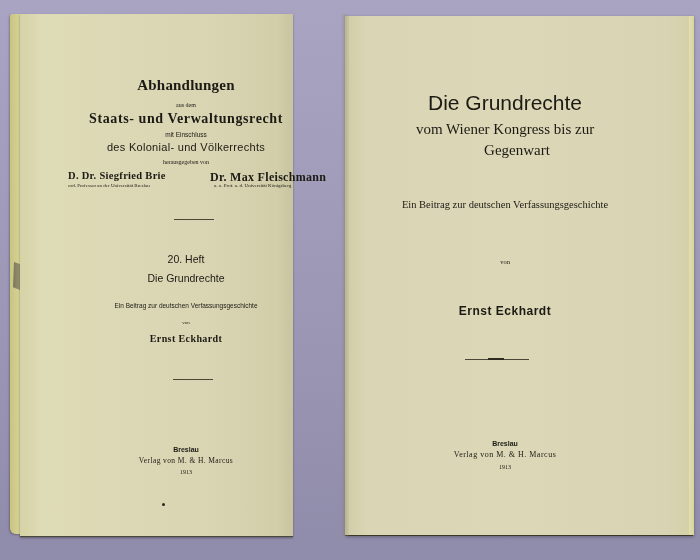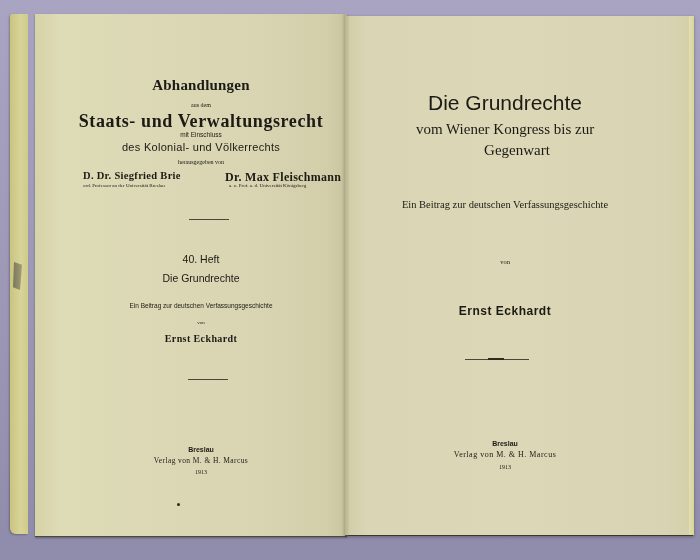--- a/index.html
+++ b/index.html
@@ -41,26 +41,25 @@
       clip-path: polygon(20% 0, 100% 10%, 80% 100%, 10% 90%);
       opacity: 0.75;
     }
     .page {
       position: absolute;
       background: #dcd8b2;
     }
     .page-left {
       left: 20px;
       top: 14px;
-      width: 312px;
+      width: 273px;
       height: 522px;
       background: linear-gradient(90deg, #d6d3a6 0%, #dedbb7 8%, #d9d5b3 70%, #d2ceaa 94%, #c8c49f 100%);
       border-bottom: 1px solid #4a4838;
       box-shadow: 0 1px 2px rgba(0,0,0,0.35);
-      margin-left: 15px;
     }
     .page-right {
       left: 345px;
       top: 16px;
       width: 348px;
       height: 519px;
       background: linear-gradient(90deg, #cfcba7 0%, #dad6b5 6%, #dcd8b7 50%, #d8d4b3 92%, #d4d0a8 100%);
       border-bottom: 1px solid #3a3828;
       box-shadow: 1px 1px 3px rgba(0,0,0,0.3);
     }
@@ -126,35 +125,35 @@
 <body>
 
 <div class="backdrop"></div>
 
 <div class="left-stack"></div>
 <div class="left-notch"></div>
 
 <div class="page page-left">
   <div class="center serif-bold" style="left:166px; top:64px; font-size:15px; letter-spacing:0.2px;">Abhandlungen</div>
   <div class="center" style="left:166px; top:88px; font-size:6px;">aus dem</div>
-  <div class="center serif-bold" style="left:166px; top:98px; font-size:18px; letter-spacing:0.6px;">Staats- und Verwaltungsrecht</div>
+  <div class="center serif-bold" style="left:166px; top:98px; font-size:14px; letter-spacing:0.6px;">Staats- und Verwaltungsrecht</div>
   <div class="center sans" style="left:166px; top:118px; font-size:6.5px;">mit Einschluss</div>
   <div class="center sans" style="left:166px; top:128px; font-size:11px; letter-spacing:0.3px;">des Kolonial- und Völkerrechts</div>
   <div class="center" style="left:166px; top:145px; font-size:6px;">herausgegeben von</div>
 
   <div class="editor serif-bold" style="left:48px; top:157px; font-size:10.5px; letter-spacing:0.3px;">D. Dr. Siegfried Brie</div>
   <div class="editor" style="left:48px; top:169px; font-size:5px;">ord. Professor an der Universität Breslau</div>
   <div class="editor serif-bold" style="left:190px; top:157px; font-size:12px; letter-spacing:0.3px;">Dr. Max Fleischmann</div>
   <div class="editor" style="left:194px; top:169px; font-size:5px;">a. o. Prof. a. d. Universität Königsberg</div>
 
   <div class="rule" style="left:154px; top:205px; width:40px;"></div>
 
   <div class="center faint" style="left:166px; top:220px;">&nbsp;</div>
 
-  <div class="center sans" style="left:166px; top:240px; font-size:10.5px;">40. Heft</div>
+  <div class="center sans" style="left:166px; top:240px; font-size:10.5px;">20. Heft</div>
   <div class="center sans" style="left:166px; top:259px; font-size:10.5px;">Die Grundrechte</div>
   <div class="center sans" style="left:166px; top:289px; font-size:6.5px;">Ein Beitrag zur deutschen Verfassungsgeschichte</div>
   <div class="center" style="left:166px; top:306px; font-size:5px;">von</div>
   <div class="center serif-bold" style="left:166px; top:320px; font-size:10px; letter-spacing:0.4px;">Ernst Eckhardt</div>
 
   <div class="rule" style="left:153px; top:365px; width:40px;"></div>
 
   <div class="center sans-bold" style="left:166px; top:432px; font-size:7px;">Breslau</div>
   <div class="center" style="left:166px; top:443px; font-size:7.5px; letter-spacing:0.4px;">Verlag von M. &amp; H. Marcus</div>
   <div class="center" style="left:166px; top:455px; font-size:6px;">1913</div>

